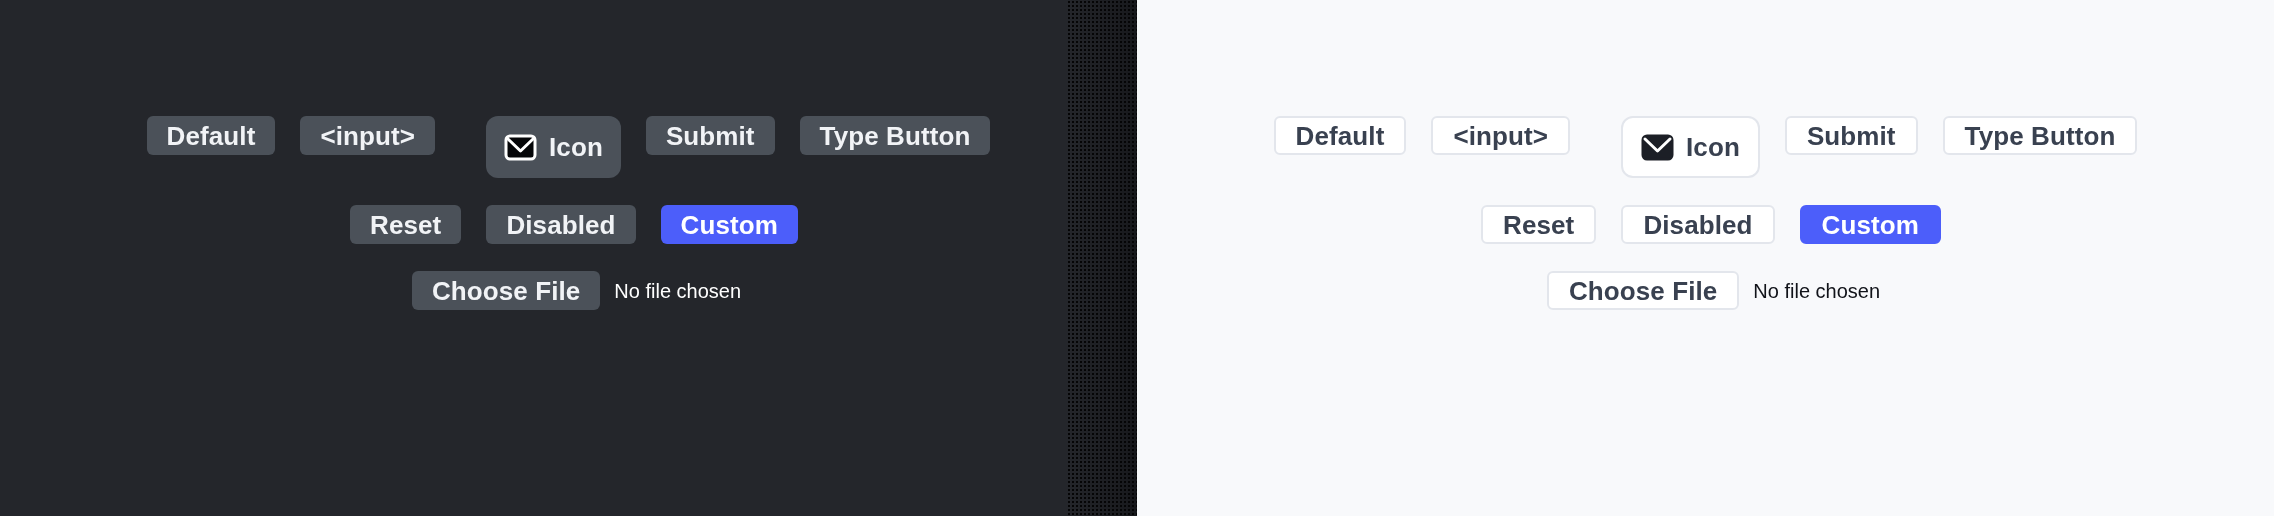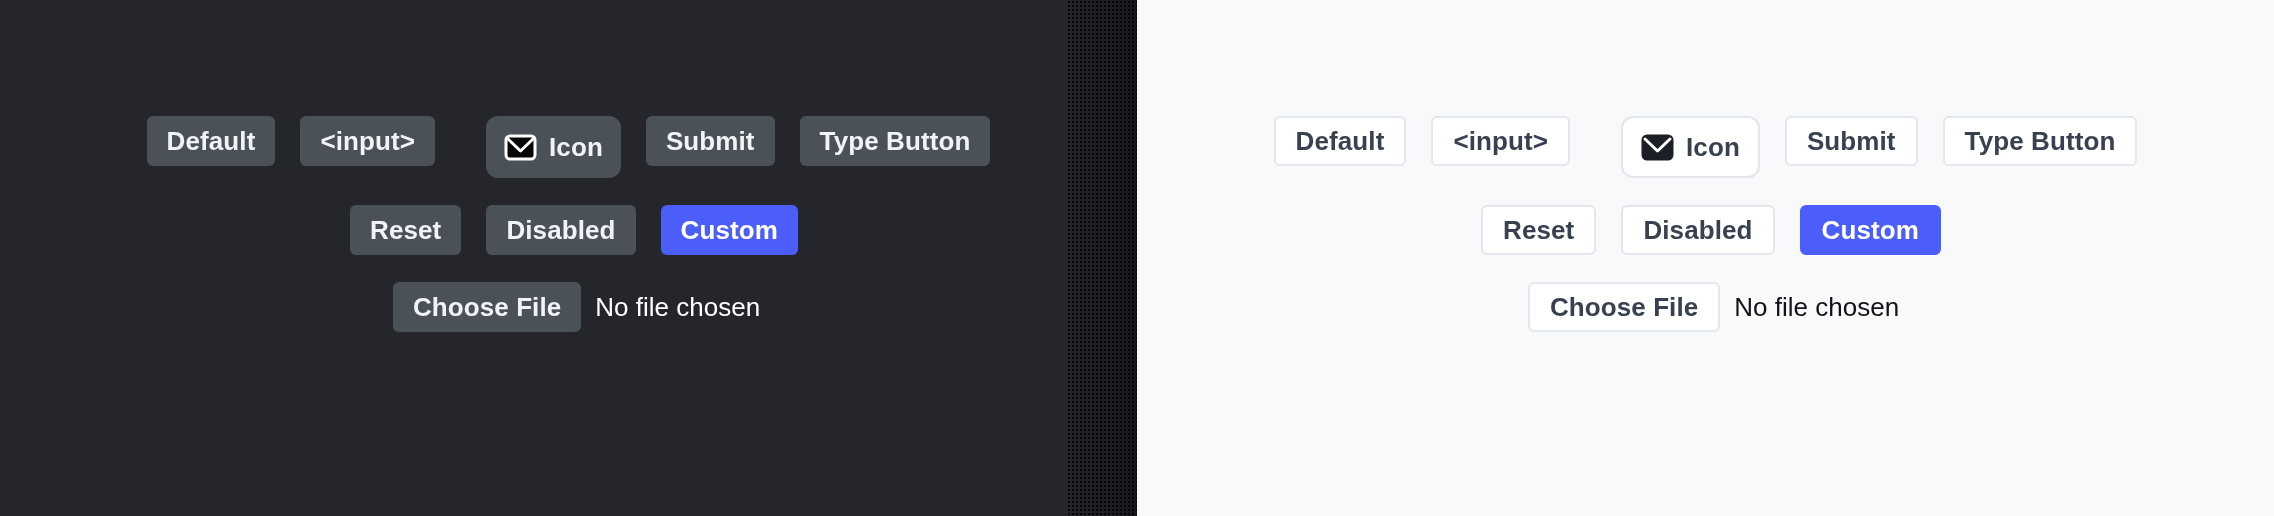--- a/index.html
+++ b/index.html
@@ -70,21 +70,21 @@
   .row-2 { margin-top: 27px; padding-left: 11px; }
   .row-3 { margin-top: 27px; padding-left: 16px; }
 
   
   .btn {
     display: inline-flex;
     align-items: center;
     justify-content: center;
     gap: 12px;
     box-sizing: border-box;
-    height: 50px;
+    height: 39px;
     padding: 0 20px;
     border-radius: 6px;
     font-size: 26px;
     font-weight: bold;
     letter-spacing: 0.1px;
     line-height: 1;
     white-space: nowrap;
     border: 0;
     cursor: pointer;
     font-family: "Liberation Sans", sans-serif;
@@ -133,21 +133,21 @@
   .pane-light .env .env-body { fill: #1c1f26; stroke: #1c1f26; }
   .pane-light .env .env-flap { fill: none; stroke: #ffffff; }
 
   
   .file-field {
     display: inline-flex;
     align-items: center;
     gap: 14px;
   }
   .file-label {
-    font-size: 26px;
+    font-size: 20px;
     line-height: 1;
     white-space: nowrap;
   }
   .pane-dark .file-label { color: #ffffff; font-weight: normal; }
   .pane-light .file-label { color: #111319; font-weight: normal; }
 </style>
 </head>
 <body>
 
 <div class="split">

